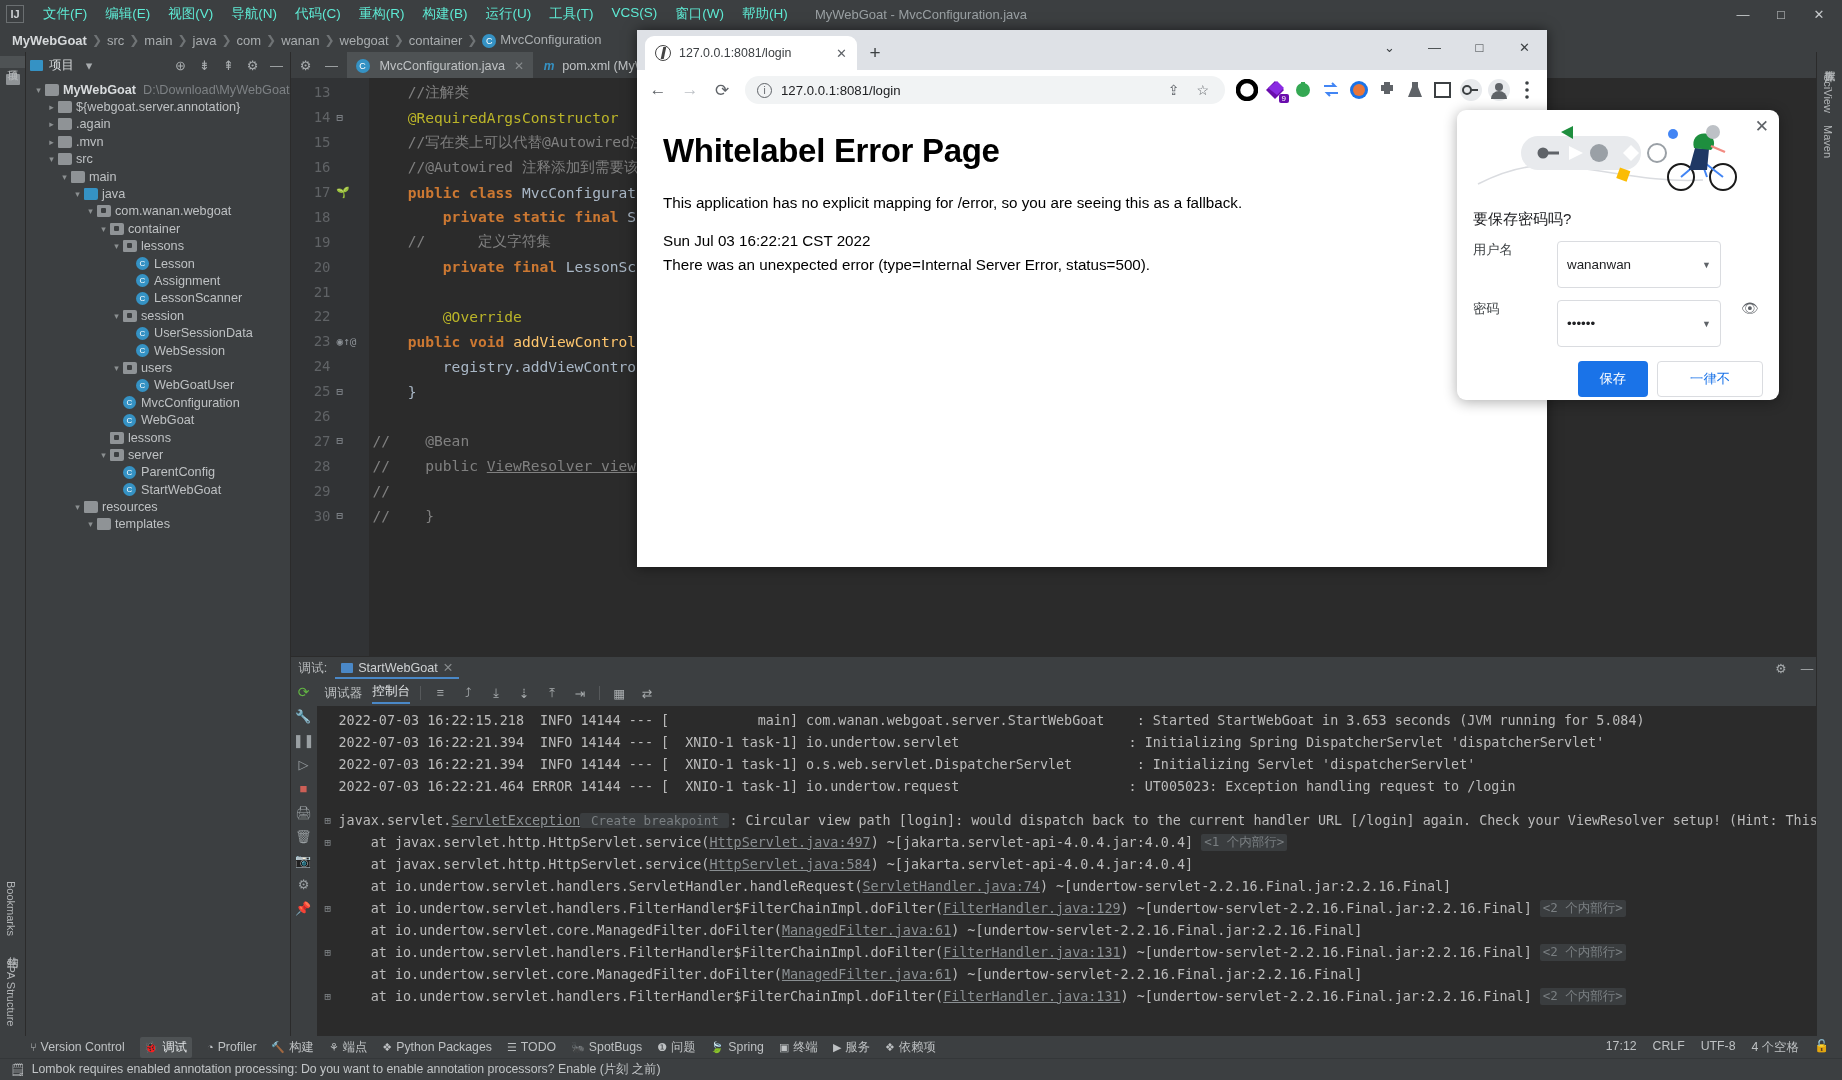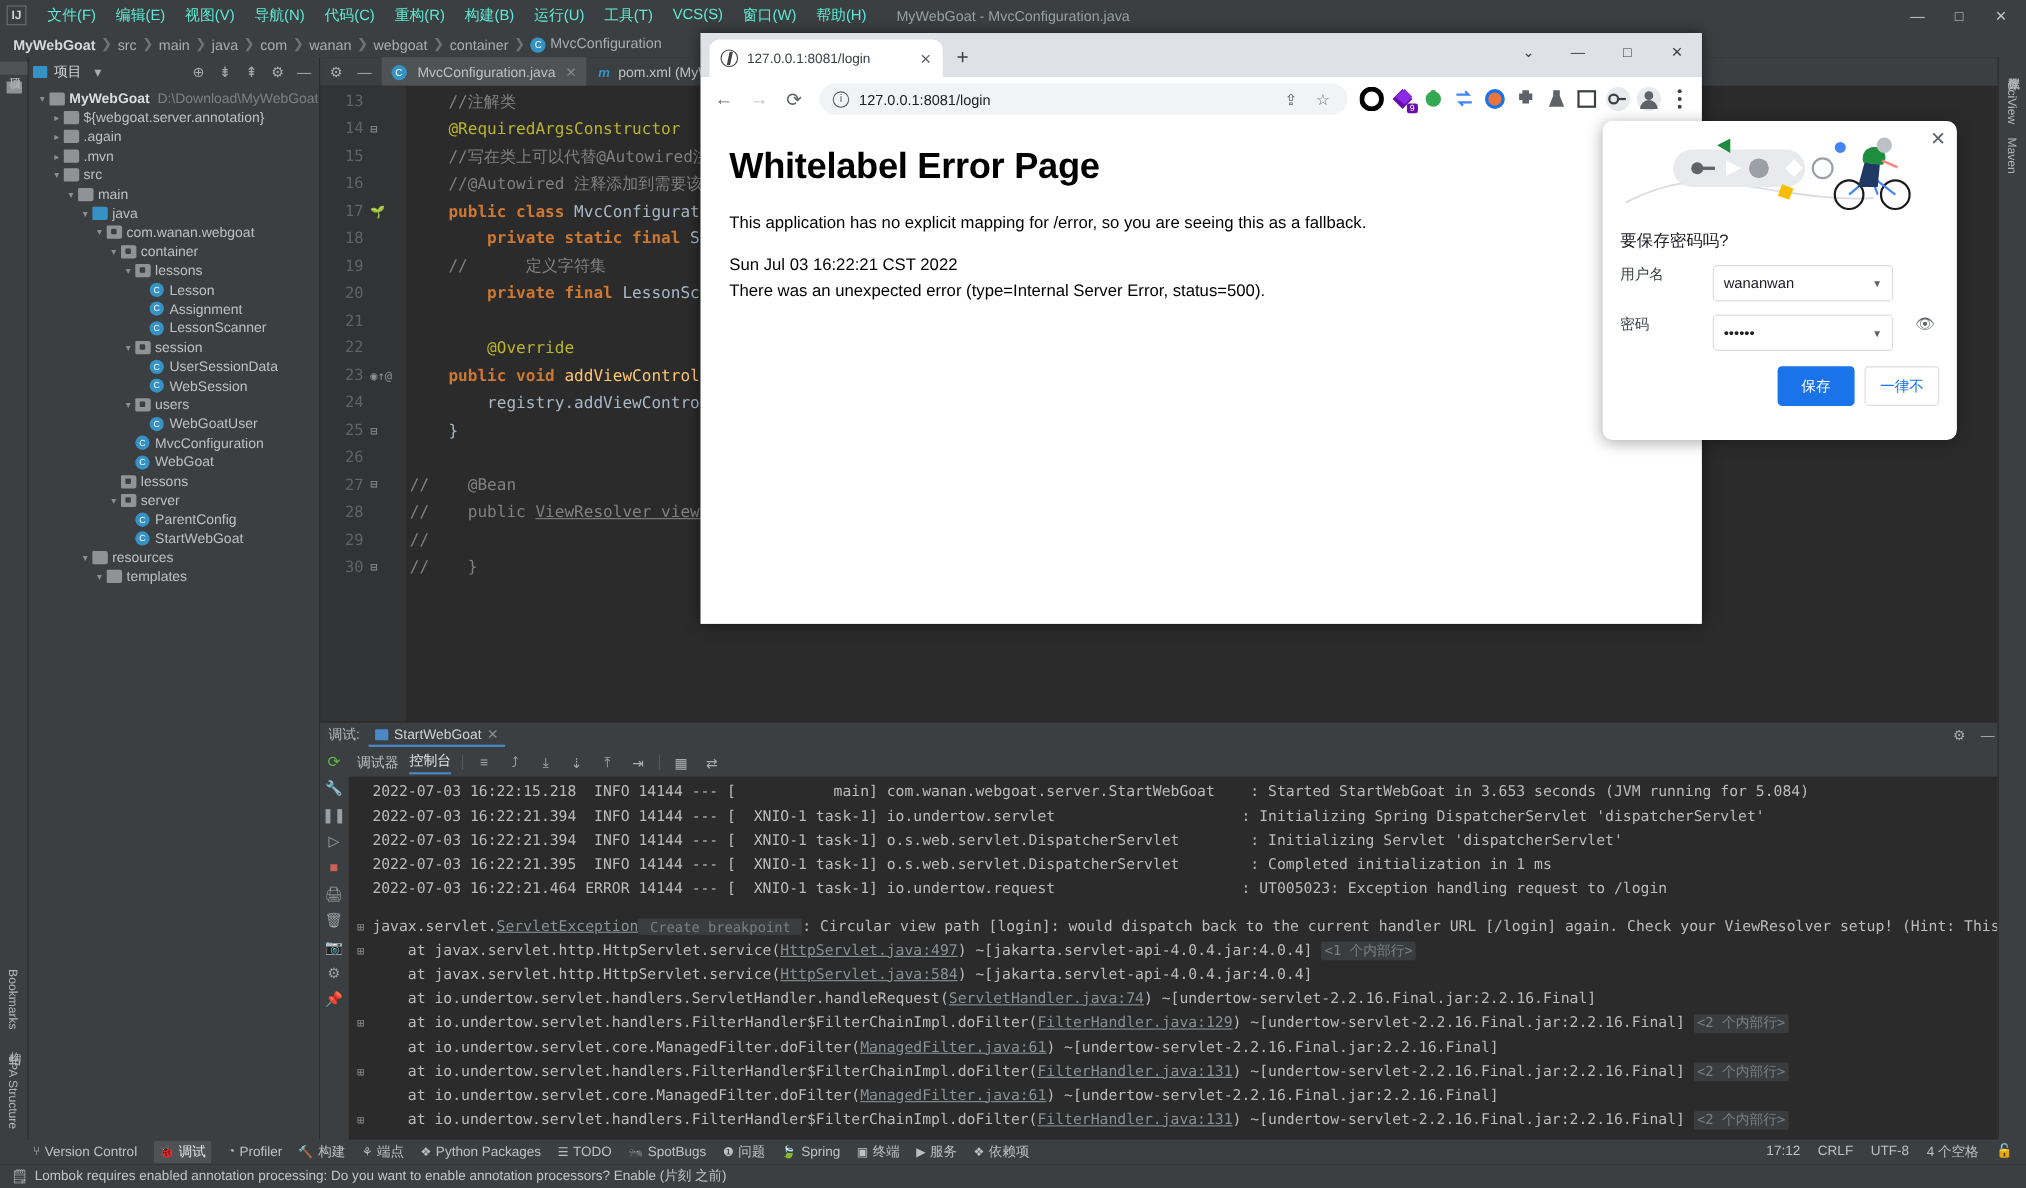--- a/index.html
+++ b/index.html
@@ -153,30 +153,30 @@
   .ch-page p { font-size:15.2px; line-height:1.45; margin-bottom:16px;}
 
   
   #pwbub { position:absolute; left:1457px; top:110px; width:322px; height:290px; background:#fff;
            border-radius:9px; box-shadow:0 2px 14px rgba(0,0,0,.32); padding:10px 16px 12px;}
   #pwbub .cls { position:absolute; right:10px; top:6px; color:#5f6368; font-size:17px;}
   .pw-hero { height:78px; position:relative; margin-top:2px;}
   .pw-title { font-size:15px; color:#202124; margin:10px 0 12px; }
   .pw-row { display:flex; align-items:flex-start; margin-bottom:12px;gap:16px; }
   .pw-lbl { width:68px; font-size:13.2px; color:#3c4043; }
-  .pw-field { flex:1; height:33px; border:1px solid #dadce0; border-radius:4px; display:flex;
+  .pw-field { flex:1; height:47px; border:1px solid #dadce0; border-radius:4px; display:flex;
               align-items:center; padding:0 9px; font-size:13.4px; color:#202124;}
   .pw-field .v { flex:1; }
   .pw-caret { color:#5f6368; font-size:9px; }
   .pw-eye { width:26px; text-align:center; color:#5f6368; font-size:14px;}
   .pw-btns { display:flex; justify-content:flex-end; gap:9px; margin-top:14px;}
   .btn-primary { background:#1a73e8; color:#fff; border:none; border-radius:4px; padding:8px 22px;
                  font-size:13.3px; font-family:inherit;}
   .btn-secondary { background:#fff; color:#1a73e8; border:1px solid #dadce0; border-radius:4px;
-                   padding:8px 13px; font-size:13.3px; font-family:Liberation Mono, monospace;}
+                   padding:8px 32px; font-size:13.3px; font-family:Liberation Mono, monospace;}
 </style>
 </head>
 <body>
 
 <div id="ide">
 
   <div class="menubar">
     <div class="ij-logo">IJ</div>
     <div id="menu-items" style="display:flex">
         <div class="menu-item">文件(F)</div>
@@ -467,21 +467,20 @@
               <span class="ico-btn">⤒</span>
               <span class="ico-btn">⇥</span>
               <span class="sep"></span>
               <span class="ico-btn">▦</span>
               <span class="ico-btn">⇄</span>
             </div>
             <div class="console" id="console">
                 <div class="ln"><span class="plus"></span><span>2022-07-03 16:22:15.218  INFO 14144 --- [           main] com.wanan.webgoat.server.StartWebGoat    : Started StartWebGoat in 3.653 seconds (JVM running for 5.084)</span></div>
                 <div class="ln"><span class="plus"></span><span>2022-07-03 16:22:21.394  INFO 14144 --- [  XNIO-1 task-1] io.undertow.servlet                     : Initializing Spring DispatcherServlet 'dispatcherServlet'</span></div>
                 <div class="ln"><span class="plus"></span><span>2022-07-03 16:22:21.394  INFO 14144 --- [  XNIO-1 task-1] o.s.web.servlet.DispatcherServlet        : Initializing Servlet 'dispatcherServlet'</span></div>
-                <div class="ln"><span class="plus"></span><span>2022-07-03 16:22:21.395  INFO 14144 --- [  XNIO-1 task-1] o.s.web.servlet.DispatcherServlet        : Completed initialization in 1 ms</span></div>
                 <div class="ln"><span class="plus"></span><span>2022-07-03 16:22:21.464 ERROR 14144 --- [  XNIO-1 task-1] io.undertow.request                     : UT005023: Exception handling request to /login</span></div>
                 <div style="height: 12px;"></div>
                 <div class="ln"><span class="plus">⊞</span><span>javax.servlet.</span><span class="ulink2">ServletException</span><span class="cbp"> Create breakpoint </span><span>: Circular view path [login]: would dispatch back to the current handler URL [/login] again. Check your ViewResolver setup! (Hint: This may be th</span></div>
                 <div class="ln"><span class="plus">⊞</span><span>    at javax.servlet.http.HttpServlet.service(</span><span class="ulink2">HttpServlet.java:497</span><span>) ~[jakarta.servlet-api-4.0.4.jar:4.0.4] </span><span class="cbp">&lt;1 个内部行&gt;</span></div>
                 <div class="ln"><span class="plus"></span><span>    at javax.servlet.http.HttpServlet.service(</span><span class="ulink2">HttpServlet.java:584</span><span>) ~[jakarta.servlet-api-4.0.4.jar:4.0.4]</span></div>
                 <div class="ln"><span class="plus"></span><span>    at io.undertow.servlet.handlers.ServletHandler.handleRequest(</span><span class="ulink2">ServletHandler.java:74</span><span>) ~[undertow-servlet-2.2.16.Final.jar:2.2.16.Final]</span></div>
                 <div class="ln"><span class="plus">⊞</span><span>    at io.undertow.servlet.handlers.FilterHandler$FilterChainImpl.doFilter(</span><span class="ulink2">FilterHandler.java:129</span><span>) ~[undertow-servlet-2.2.16.Final.jar:2.2.16.Final] </span><span class="cbp">&lt;2 个内部行&gt;</span></div>
                 <div class="ln"><span class="plus"></span><span>    at io.undertow.servlet.core.ManagedFilter.doFilter(</span><span class="ulink2">ManagedFilter.java:61</span><span>) ~[undertow-servlet-2.2.16.Final.jar:2.2.16.Final]</span></div>
                 <div class="ln"><span class="plus">⊞</span><span>    at io.undertow.servlet.handlers.FilterHandler$FilterChainImpl.doFilter(</span><span class="ulink2">FilterHandler.java:131</span><span>) ~[undertow-servlet-2.2.16.Final.jar:2.2.16.Final] </span><span class="cbp">&lt;2 个内部行&gt;</span></div>
                 <div class="ln"><span class="plus"></span><span>    at io.undertow.servlet.core.ManagedFilter.doFilter(</span><span class="ulink2">ManagedFilter.java:61</span><span>) ~[undertow-servlet-2.2.16.Final.jar:2.2.16.Final]</span></div>

